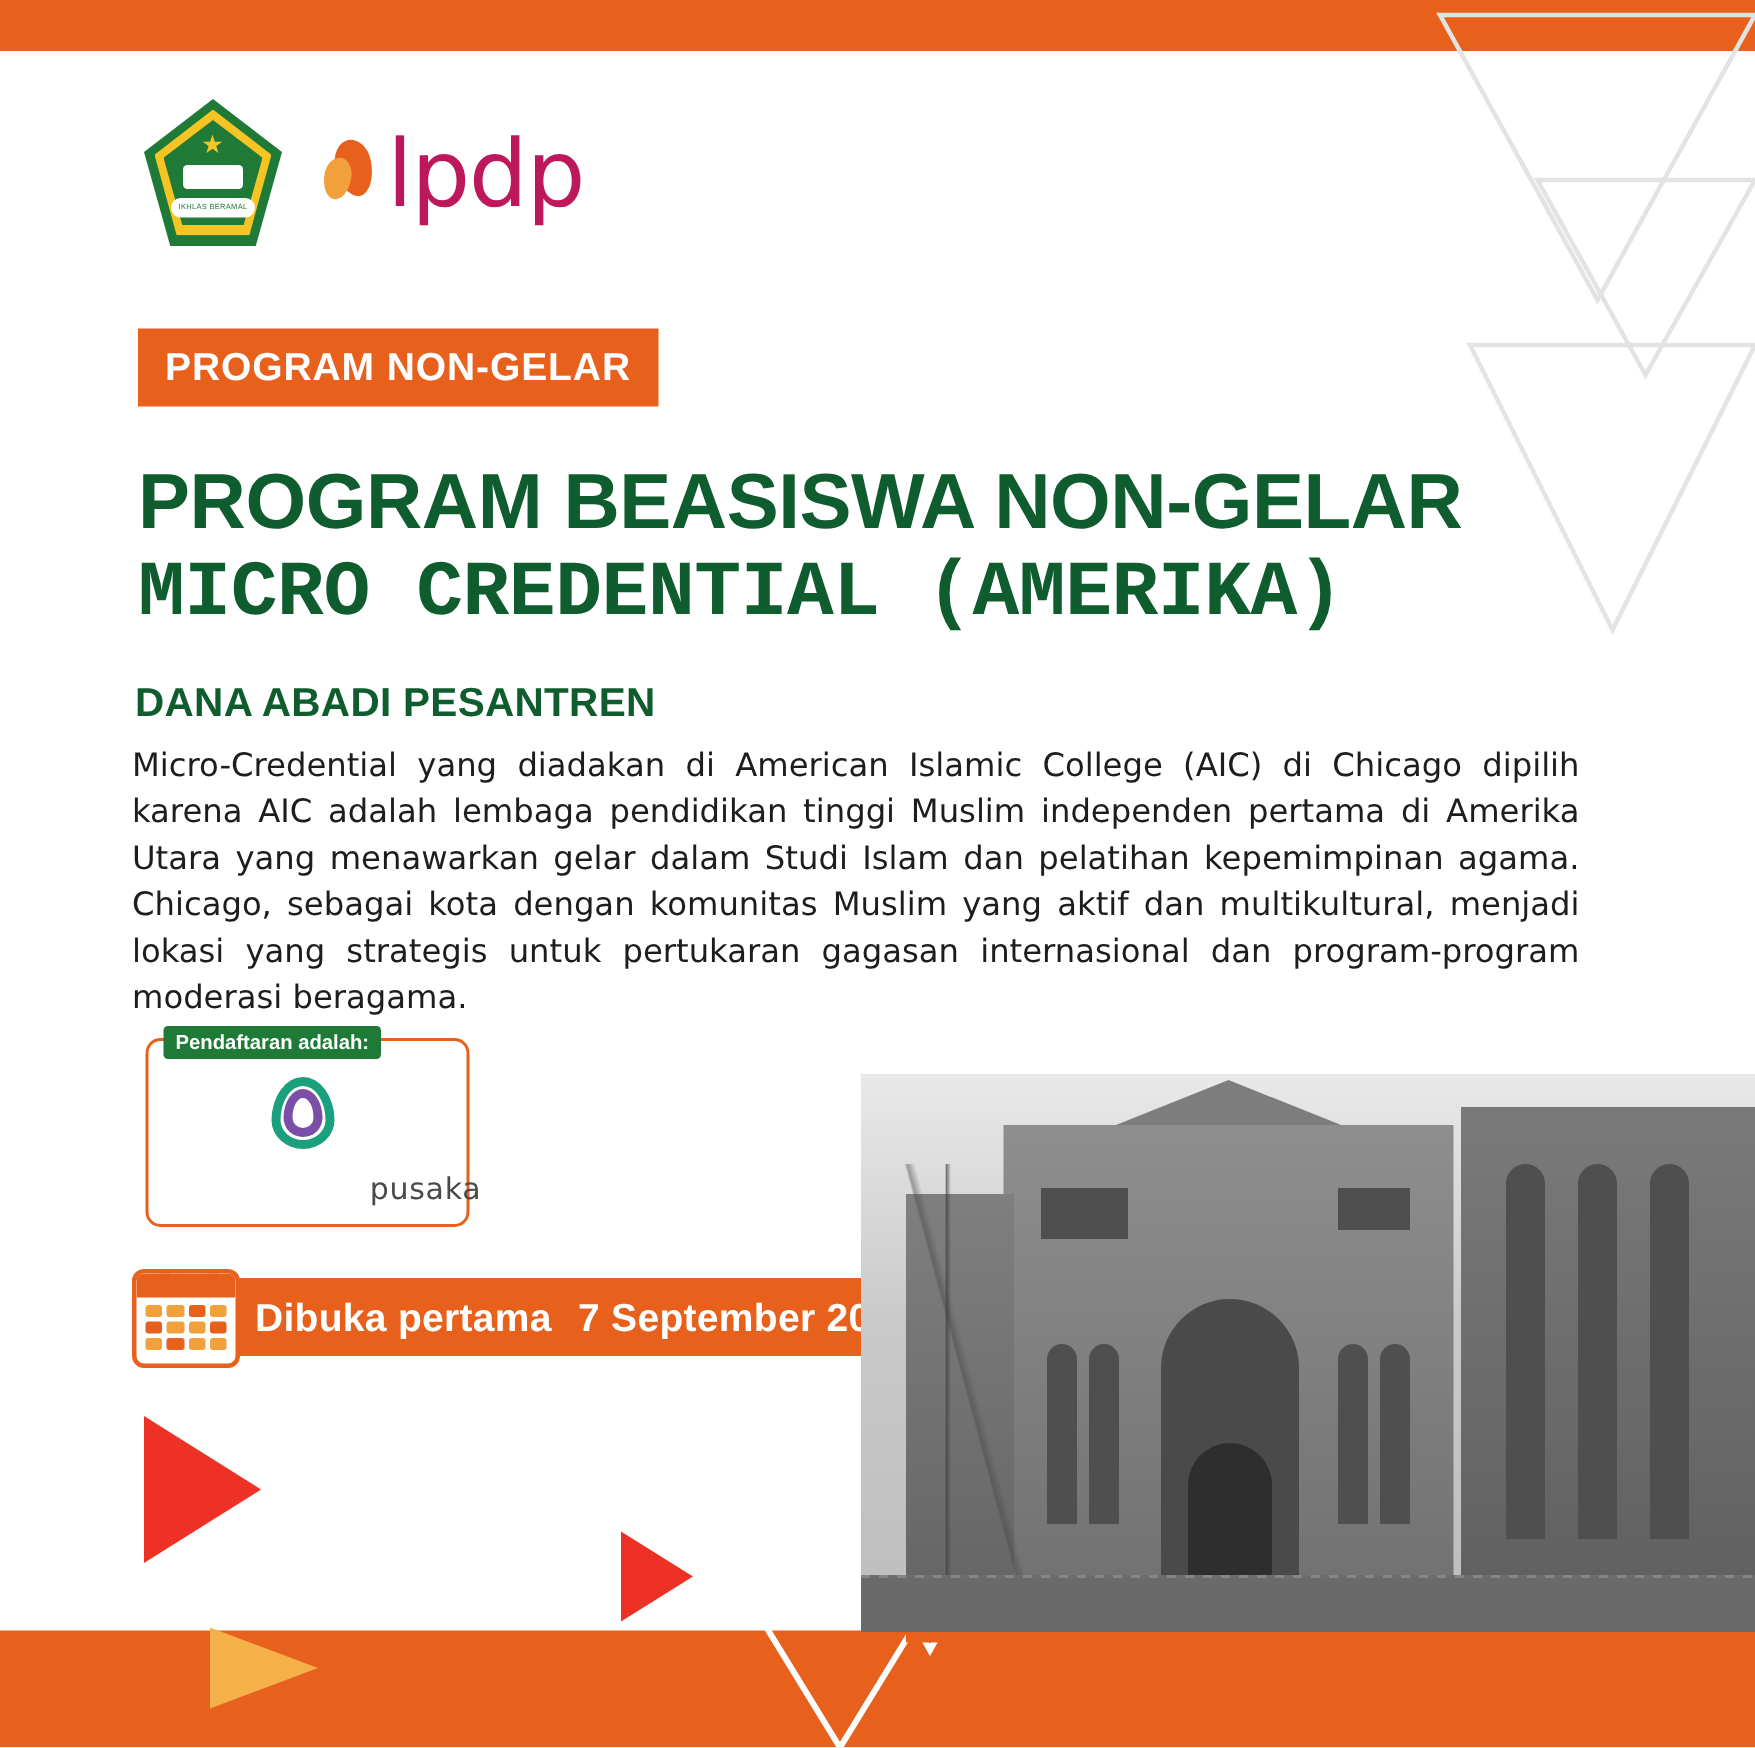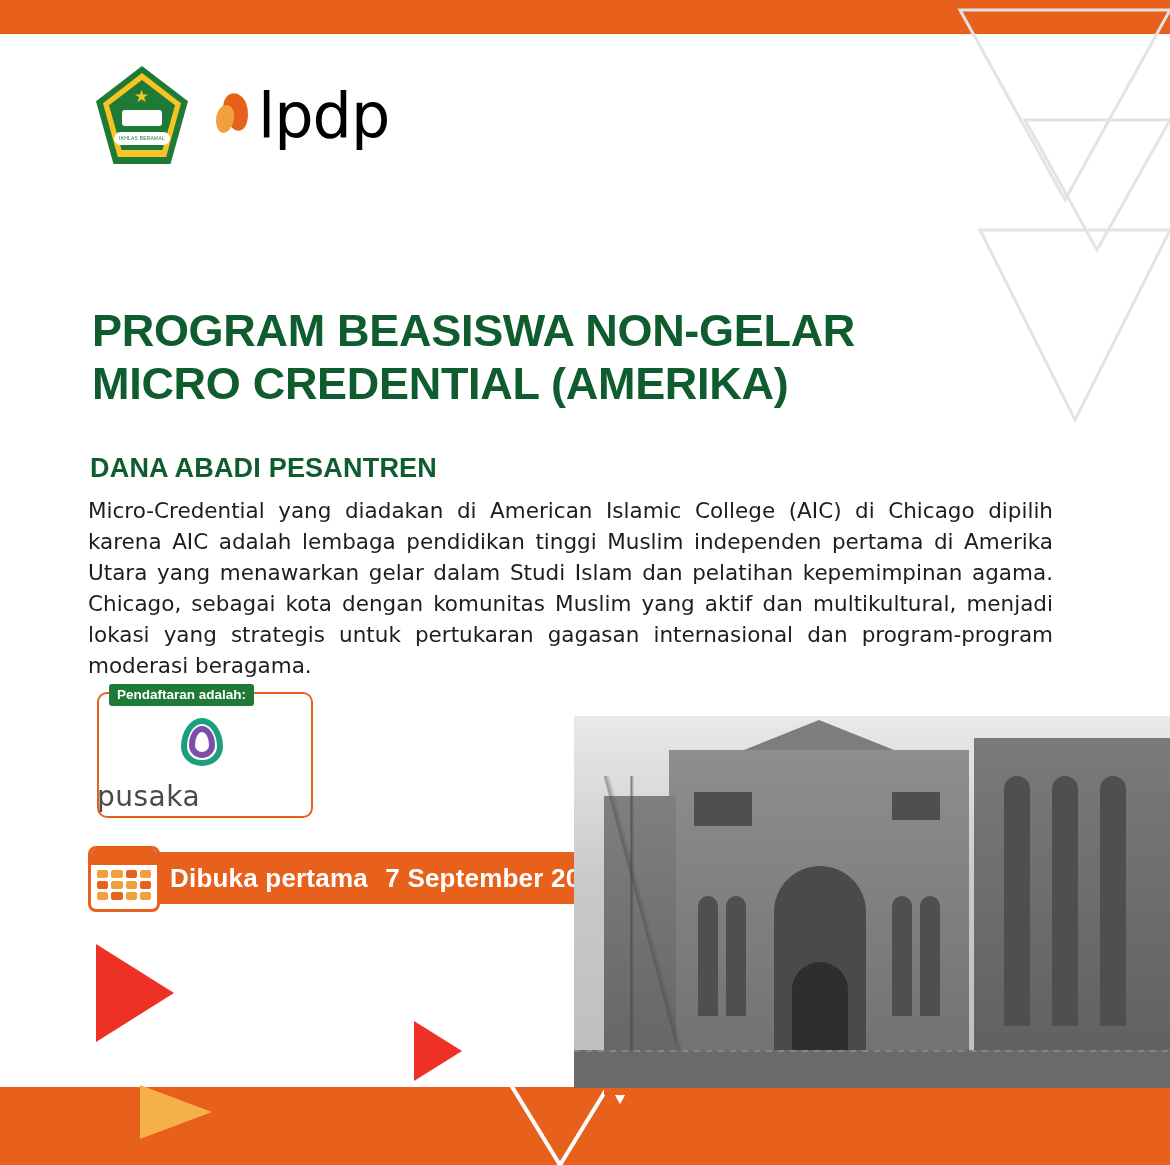--- a/index.html
+++ b/index.html
@@ -69,39 +69,39 @@
     position:absolute; left:10px; top:4px; width:24px; height:38px;
     background:#E8611C; border-radius:50% 50% 50% 50% / 42% 42% 58% 58%;
     transform:rotate(-12deg);
   }
   .lpdp-flame .f2 {
     position:absolute; left:2px; top:16px; width:18px; height:28px;
     background:#F2A03C; border-radius:50% 50% 50% 50% / 45% 45% 55% 55%;
     transform:rotate(10deg);
   }
   .lpdp-word {
-    font-size:62px; font-weight:400; color:#000000; letter-spacing:-1px;
+    font-size:62px; font-weight:400; color:#be185d; letter-spacing:-1px;
     font-family:"DejaVu Sans", sans-serif;
   }
 
   
   .badge {
     position:absolute; left:92px; top:219px;
     background:#E8611C; color:#ffffff;
     font-size:26px; font-weight:bold; letter-spacing:.6px;
     padding:10px 18px 11px 18px;
   }
 
   
   .headline {
     position:absolute; left:92px; top:305px; width:990px;
-    color:#0F5C2E; font-weight:bold; font-size:45px; line-height:1.17;
+    color:#0F5C2E; font-weight:bold; font-size:52px; line-height:1.17;
     letter-spacing:-0.3px;
   }
-  .headline .l2 { display:block; }
+  .headline .l2 { display:block;font-family:Liberation Mono, monospace; }
 
   
   .subhead {
     position:absolute; left:90px; top:453px;
     color:#0F5C2E; font-weight:bold; font-size:27px; letter-spacing:.2px;
   }
 
   
   .body-copy {
     position:absolute; left:88px; top:496px; width:965px;
@@ -125,22 +125,22 @@
   .pusaka-mark .drop {
     position:absolute; left:10px; top:0; width:42px; height:48px;
     border:6px solid #1BA07E; border-radius:50% 50% 50% 50% / 60% 60% 40% 40%;
     transform:rotate(0deg);
   }
   .pusaka-mark .drop2 {
     position:absolute; left:18px; top:8px; width:26px; height:32px;
     border:6px solid #7B4FA8; border-radius:50% 50% 50% 50% / 60% 60% 40% 40%;
   }
   .pusaka-name {
-    position:absolute; left:0; top:96px; width:224px; text-align:left;
-    color:#4a4a4a; font-size:28px; letter-spacing:.5px;
+    position:absolute; left:0; top:96px; width:224px; text-align:right;
+    color:#4a4a4a; font-size:20px; letter-spacing:.5px;
     font-family:"DejaVu Sans", sans-serif;
   }
 
   
   .date-strip {
     position:absolute; left:126px; top:852px; width:518px; height:52px;
     background:#E8611C;
   }
   .date-text {
     position:absolute; left:170px; top:863px;
@@ -264,20 +264,21 @@
     </div>
     <div class="lpdp-logo">
       <div class="lpdp-flame">
         <div class="f1"></div>
           <div class="f2"></div>
       </div>
       <div class="lpdp-word">lpdp</div>
     </div>
   </div>
 
+  <div class="badge">PROGRAM NON-GELAR</div>
 
   <div class="headline">
     <span class="l1">PROGRAM BEASISWA NON-GELAR</span>
     <span class="l2">MICRO CREDENTIAL (AMERIKA)</span>
   </div>
 
   <div class="subhead">DANA ABADI PESANTREN</div>
 
   <div class="body-copy">Micro-Credential yang diadakan di American Islamic College (AIC) di Chicago dipilih karena AIC adalah lembaga pendidikan tinggi Muslim independen pertama di Amerika Utara yang menawarkan gelar dalam Studi Islam dan pelatihan kepemimpinan agama. Chicago, sebagai kota dengan komunitas Muslim yang aktif dan multikultural, menjadi lokasi yang strategis untuk pertukaran gagasan internasional dan program-program moderasi beragama.</div>
 

